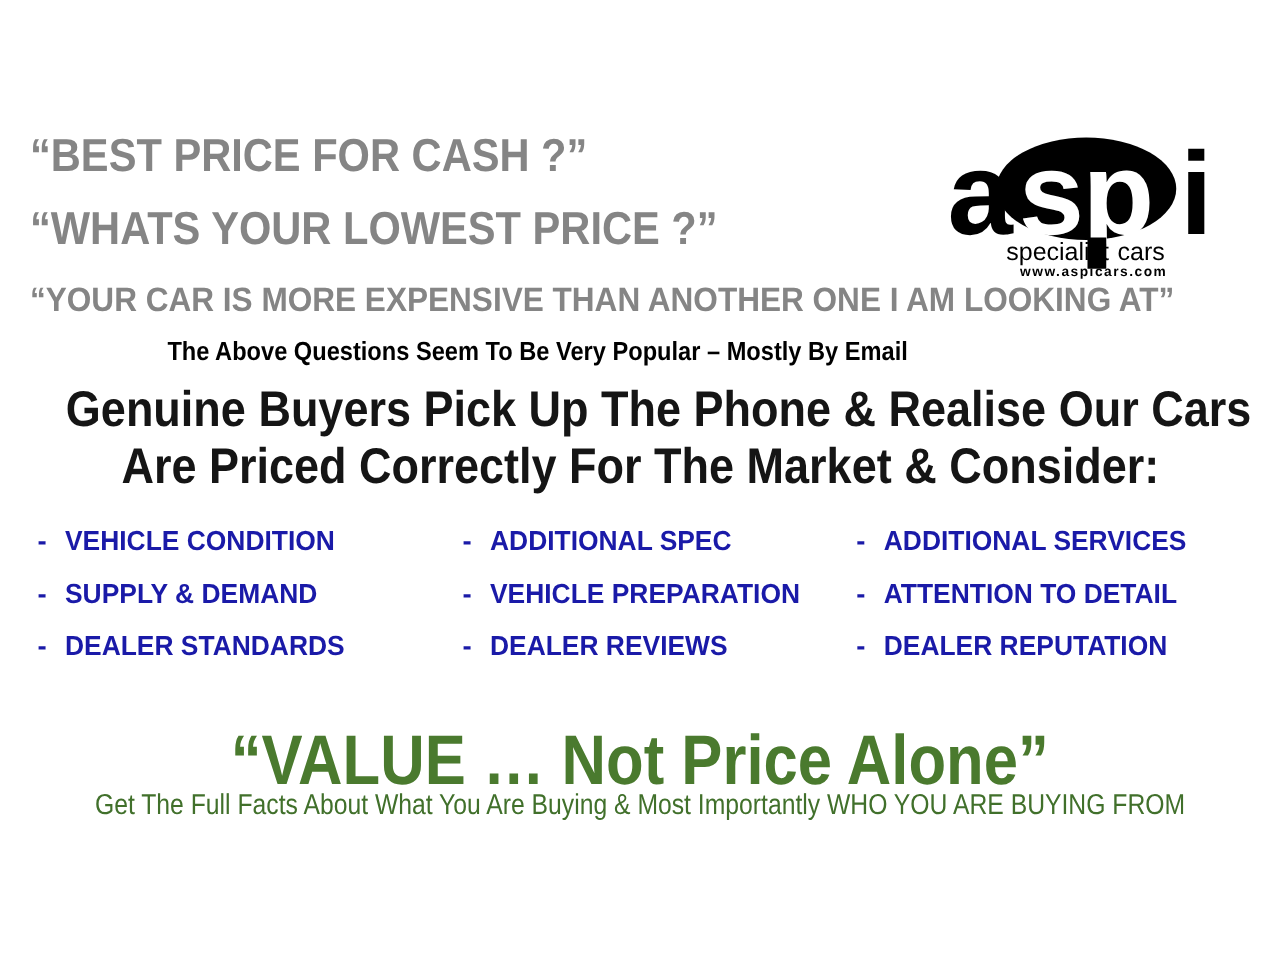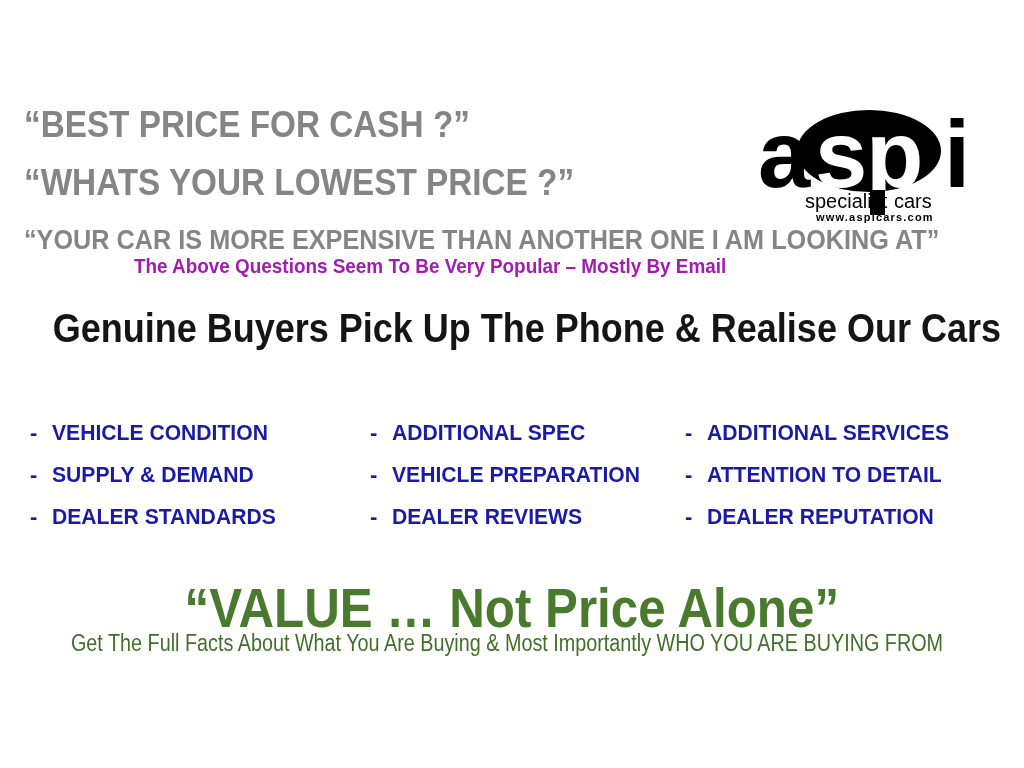--- a/index.html
+++ b/index.html
@@ -48,24 +48,24 @@
     left: 24px;
     top: 225px;
     font-size: 27px;
     transform: scaleX(0.935);
   }
 
   
   #redline {
     position: absolute;
     left: 0;
-    top: 254px;
+    top: 270px;
     width: 860px;
     text-align: center;
-    color: #a21caf;
+    color: #000000;
     font-family: "Liberation Sans", sans-serif;
     font-weight: 700;
     font-size: 21px;
     white-space: nowrap;
   }
   #redline .inner {
     display: inline-block;
     transform: scaleX(0.90);
     transform-origin: center center;
   }
@@ -155,20 +155,21 @@
     transform: scaleX(0.88);
     transform-origin: center center;
   }
 
   
   #tagline {
     position: absolute;
     left: 0;
     top: 630px;
     width: 1024px;
+    text-align: center;
     color: #41702b;
     font-family: "Liberation Sans", sans-serif;
     font-weight: 400;
     font-size: 23px;
     white-space: nowrap;
   }
   #tagline .inner {
     display: inline-block;
     transform: scaleX(0.86);
     transform-origin: center center;
@@ -196,20 +197,23 @@
   <div class="q-line" id="q3">“YOUR CAR IS MORE EXPENSIVE THAN ANOTHER ONE I AM LOOKING AT”</div>
 
   <div id="redline">
     <span class="inner">The Above Questions Seem To Be Very Popular – Mostly By Email</span>
   </div>
 
   <div id="headline">
     <div class="hl">
       <span class="sq">Genuine Buyers Pick Up The Phone &amp; Realise Our Cars</span>
     </div>
+    <div class="hl">
+      <span class="sq">Are Priced Correctly For The Market &amp; Consider:</span>
+    </div>
   </div>
 
   <div id="bullets">
 
     <div class="bcol c1">
       <div class="brow">
         <span class="bdash">-</span>
         <span class="btext">VEHICLE CONDITION</span>
       </div>
       <div class="brow">

